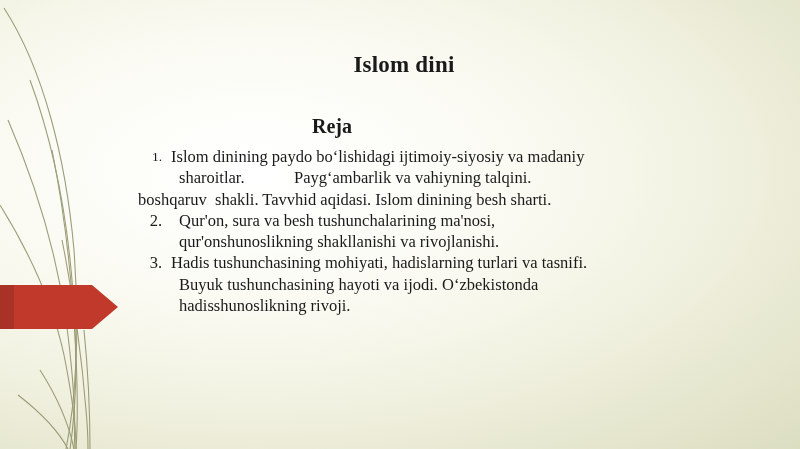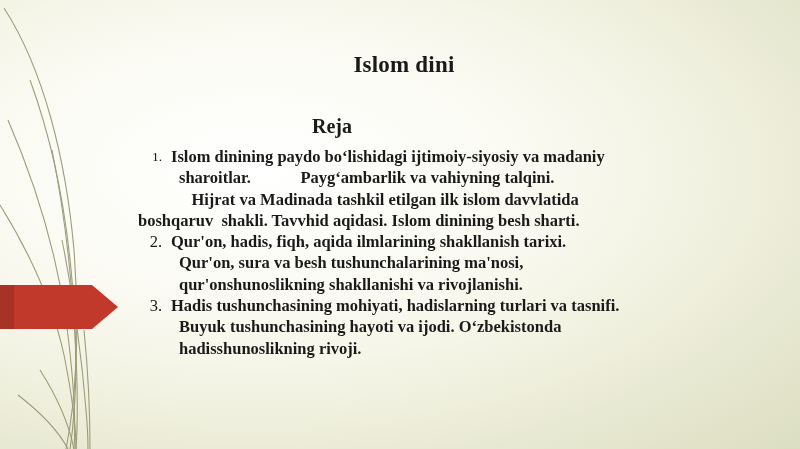--- a/index.html
+++ b/index.html
@@ -101,21 +101,20 @@
     line-height: 1.58;
     color: #1a1a1a;
   }
   .li-num.plain {
     font-size: 16.5px;
     line-height: 1.29;
   }
 
   .li-text {
     flex: 1 1 auto;
-    font-weight: bold;
   }
 
   .li-line {
     white-space: pre-wrap;
   }
   .indent-2 { padding-left: 8px; }
   .indent-hang { margin-left: -33px; }
 </style>
 </head>
 <body>
@@ -148,31 +147,29 @@
     <div class="reja-heading">Reja</div>
 
     <div class="body-block">
 
       <div class="list-item">
         <div class="li-row">
           <span class="li-num">1.</span>
           <span class="li-text">
             <div class="li-line">Islom dinining paydo bo‘lishidagi ijtimoiy-siyosiy va madaniy</div>
             <div class="li-line indent-2">sharoitlar.            Payg‘ambarlik va vahiyning talqini.</div>
-            <div class="li-line indent-2">   Hijrat va Madinada tashkil etilgan ilk islom davvlatida</div>
             <div class="li-line indent-hang">boshqaruv  shakli. Tavvhid aqidasi. Islom dinining besh sharti.</div>
           </span>
         </div>
       </div>
 
       <div class="list-item">
         <div class="li-row">
           <span class="li-num plain">2.</span>
           <span class="li-text">
-            <div class="li-line">Qur'on, hadis, fiqh, aqida ilmlarining shakllanish tarixi.</div>
             <div class="li-line indent-2">Qur'on, sura va besh tushunchalarining ma'nosi,</div>
             <div class="li-line indent-2">qur'onshunoslikning shakllanishi va rivojlanishi.</div>
           </span>
         </div>
       </div>
 
       <div class="list-item">
         <div class="li-row">
           <span class="li-num plain">3.</span>
           <span class="li-text">

